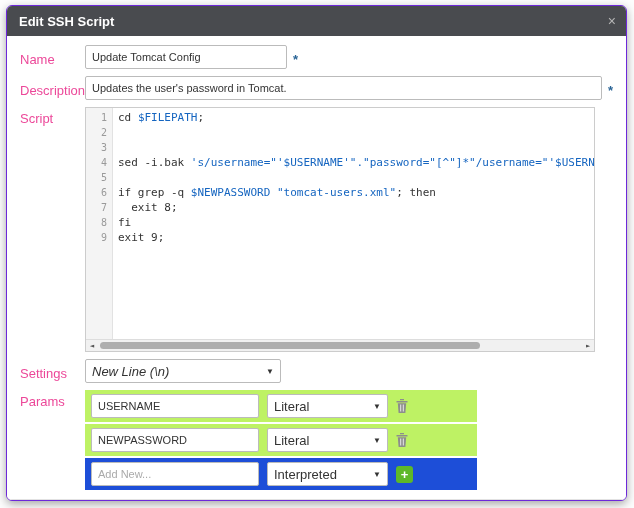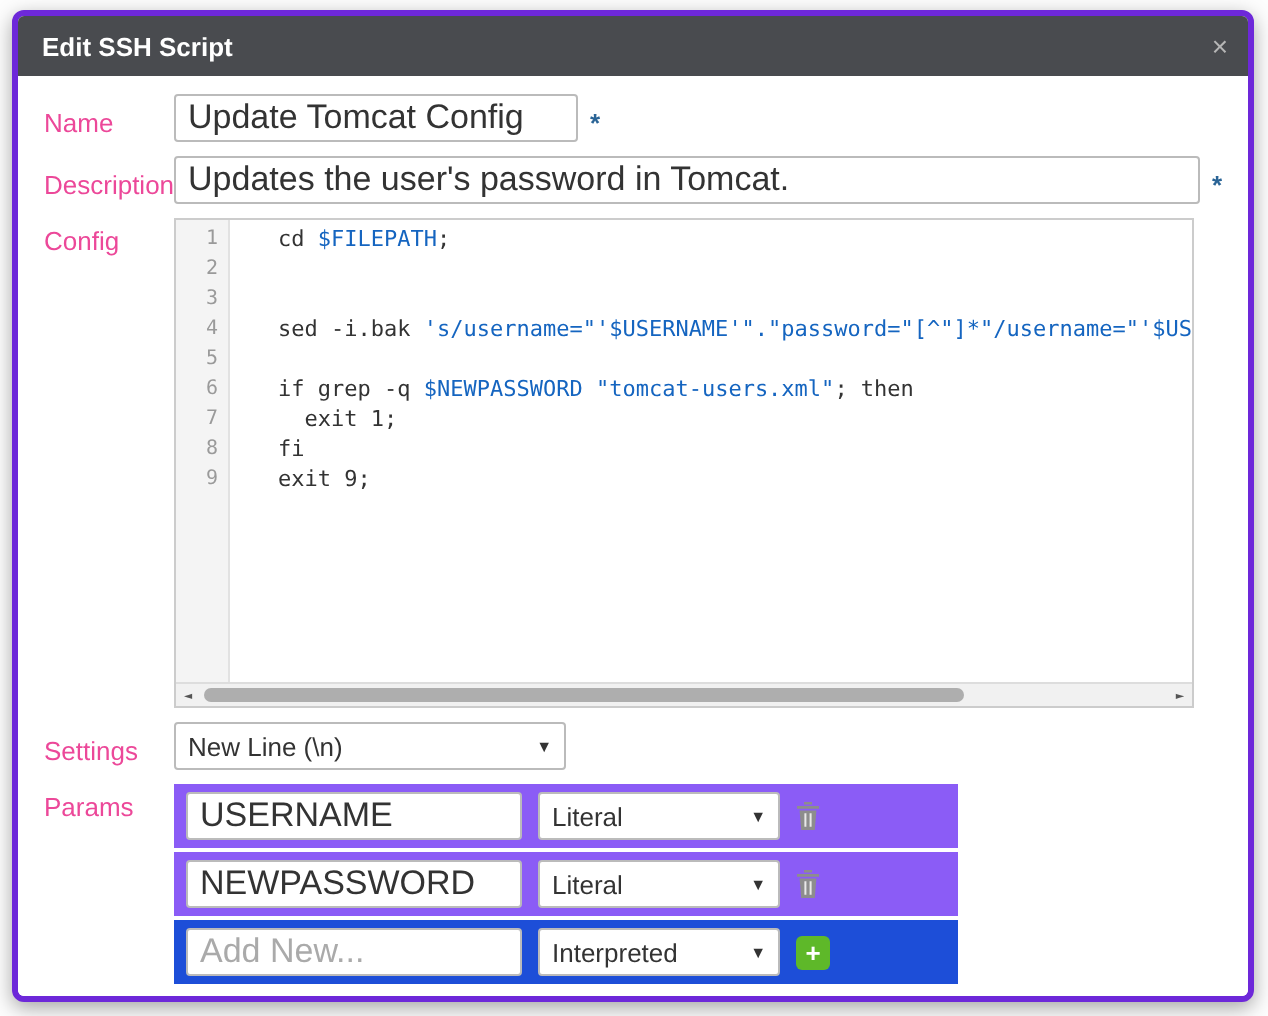--- a/index.html
+++ b/index.html
@@ -10,21 +10,21 @@
     color: #333;
     background: #fdfdfd;
     position: relative;
     overflow: hidden;
   }
   .modal {
     position: absolute;
     left: 6px; top: 5px;
     width: 621px; height: 496px;
     background: #fff;
-    border: 3px solid #6d28d9;
+    border: 1px solid #6d28d9;
     border-radius: 6px;
     box-shadow: 0 3px 10px rgba(0,0,0,.35);
     overflow: hidden;
     display: flex;
     flex-direction: column;
   }
   .modal-header {
     flex: 0 0 30px;
     background: #494b4f;
     color: #fff;
@@ -39,21 +39,21 @@
     cursor: pointer;
     line-height: 1;
   }
   .modal-body { flex: 1; padding: 9px 13px 0 13px; background: #fff; }
   .form-row { display: flex; align-items: center; margin-bottom: 7px; }
   .form-row.top { align-items: flex-start; }
   .lbl { flex: 0 0 65px; font-size: 13px; color: #ec4899; padding-top: 4px; }
   .req { color: #2a6496; font-weight: bold; margin-left: 6px; padding-top: 4px; }
   input[type="text"] {
     font-family: "Liberation Sans", sans-serif;
-    font-size: 17px;
+    font-size: 11px;
     color: #333;
     border: 1px solid #bbb;
     border-radius: 2px;
     padding: 3px 6px;
     height: 24px;
     outline: none;
     background: #fff;
   }
   input::placeholder { color: #aaa; }
   .name-input { width: 202px; border: 1px solid #54aec6; }
@@ -73,21 +73,21 @@
   .gutter-bg {
     position: absolute; left: 0; top: 0; bottom: 12px; width: 27px;
     background: #f4f4f4; border-right: 1px solid #e2e2e2;
   }
   .editor-lines { position: relative; padding-top: 2px; }
   .code-line { display: flex; height: 15px; line-height: 15px; white-space: pre; }
   .gutter-num {
     flex: 0 0 27px; text-align: right; padding-right: 6px;
     color: #9a9a9a; font-size: 10px;
   }
-  .code-text { padding-left: 5px; color: #333; overflow: hidden; white-space: pre; margin-left: 19px; }
+  .code-text { padding-left: 5px; color: #333; overflow: hidden; white-space: pre; }
   .tok-blue { color: #1565c0; }
   .hscroll {
     position: absolute; left: 0; right: 0; bottom: 0; height: 12px;
     background: #f1f1f1; border-top: 1px solid #ddd;
     display: flex; align-items: center;
   }
   .scroll-arrow {
     flex: 0 0 12px; font-size: 7px; color: #555; text-align: center; cursor: pointer;
   }
   .scroll-arrow.right { margin-left: auto; }
@@ -96,28 +96,28 @@
     background: #aeaeae; border-radius: 4px; cursor: pointer;
   }
 
   
   .fake-select {
     display: inline-flex; align-items: center; justify-content: space-between;
     background: #fff; border: 1px solid #bbb; border-radius: 2px;
     height: 24px; padding: 0 6px; cursor: pointer; font-size: 13px; color: #333;
   }
   .caret { font-size: 8px; color: #333; margin-left: 8px; }
-  .newline-select { width: 196px; }
+  .newline-select { width: 196px; font-style: italic; }
   .port-input { width: 152px; margin-left: 9px; }
 
   
   .params-panel { width: 392px; }
   .param-row {
     display: flex; align-items: center; gap: 8px;
-    background: #8b5cf6; padding: 4px 6px; margin-bottom: 2px;
+    background: #bef264; padding: 4px 6px; margin-bottom: 2px;
   }
   .param-row.add { background: #1d4ed8; }
   .param-name { width: 168px; height: 24px; }
   .param-type { width: 121px; }
   .icon-btn {
     background: transparent; border: none; cursor: pointer;
     display: inline-flex; align-items: center; padding: 0;
   }
   .add-btn {
     width: 17px; height: 17px; background: #5eb829; border: none; border-radius: 3px;
@@ -151,31 +151,31 @@
       <span class="req">*</span>
     </div>
 
     <div class="form-row">
       <span class="lbl">Description</span>
       <input type="text" class="desc-input" value="Updates the user's password in Tomcat." style="">
       <span class="req">*</span>
     </div>
 
     <div class="form-row top">
-      <span class="lbl">Config</span>
+      <span class="lbl">Script</span>
       <div class="editor">
         <div class="gutter-bg"></div>
         <div class="editor-lines">
             <div class="code-line"><span class="gutter-num">1</span><span class="code-text"><span>cd </span><span class="tok-blue">$FILEPATH</span><span>;</span></span></div>
             <div class="code-line"><span class="gutter-num">2</span><span class="code-text"></span></div>
             <div class="code-line"><span class="gutter-num">3</span></div>
             <div class="code-line"><span class="gutter-num">4</span><span class="code-text"><span>sed -i.bak </span><span class="tok-blue">'s/username="'</span><span class="tok-blue">$USERNAME</span><span class="tok-blue">'"."password="[^"]*"/username="'</span><span class="tok-blue">$USERNAME</span></span></div>
             <div class="code-line"><span class="gutter-num">5</span><span class="code-text"></span></div>
             <div class="code-line"><span class="gutter-num">6</span><span class="code-text"><span>if grep -q </span><span class="tok-blue">$NEWPASSWORD</span><span> </span><span class="tok-blue">"tomcat-users.xml"</span><span>; then</span></span></div>
-            <div class="code-line"><span class="gutter-num">7</span><span class="code-text"><span>  exit 1;</span></span></div>
+            <div class="code-line"><span class="gutter-num">7</span><span class="code-text"><span>  exit 8;</span></span></div>
             <div class="code-line"><span class="gutter-num">8</span><span class="code-text"><span>fi</span></span></div>
             <div class="code-line"><span class="gutter-num">9</span><span class="code-text"><span>exit 9;</span></span></div>
           </div>
         <div class="hscroll">
           <span class="scroll-arrow">◄</span>
           <span class="hscroll-thumb"></span>
           <span class="scroll-arrow right">►</span>
         </div>
       </div>
     </div>

